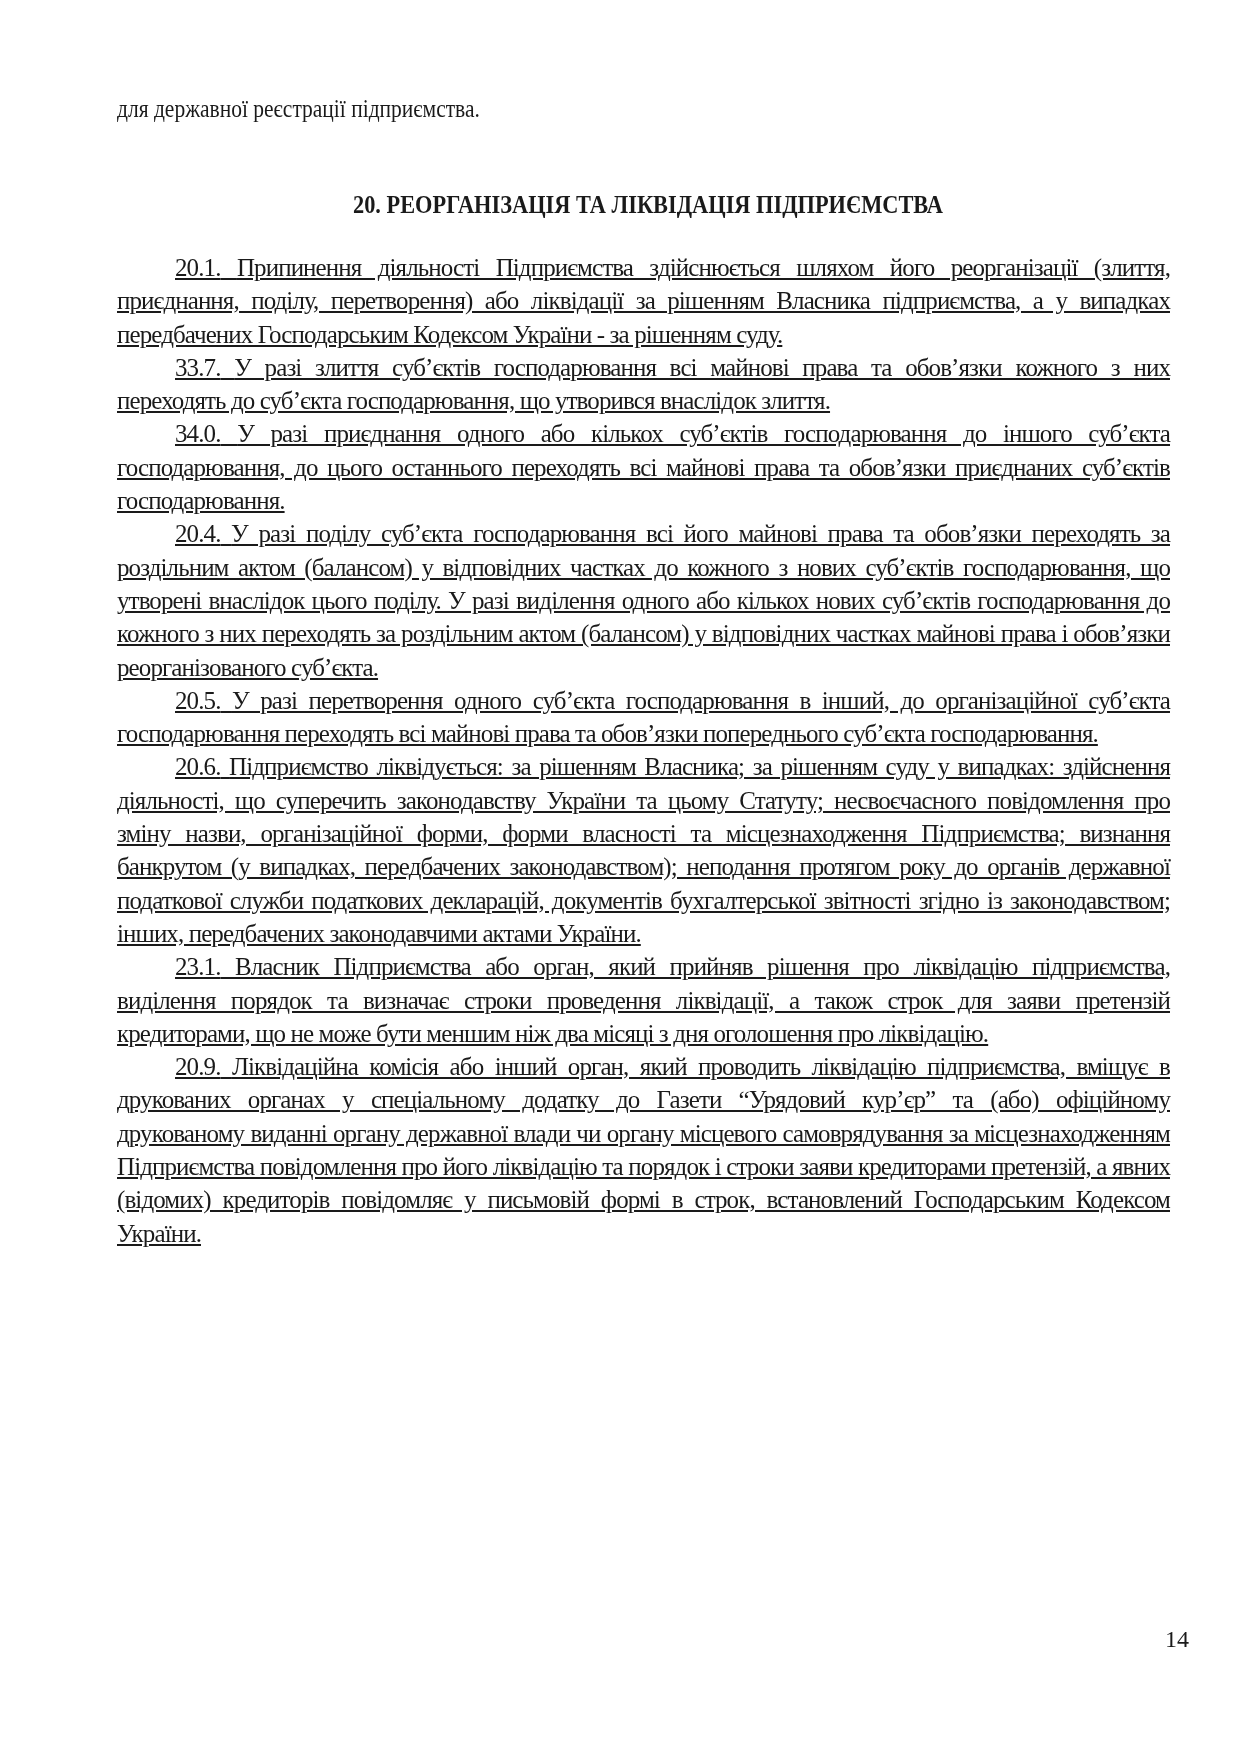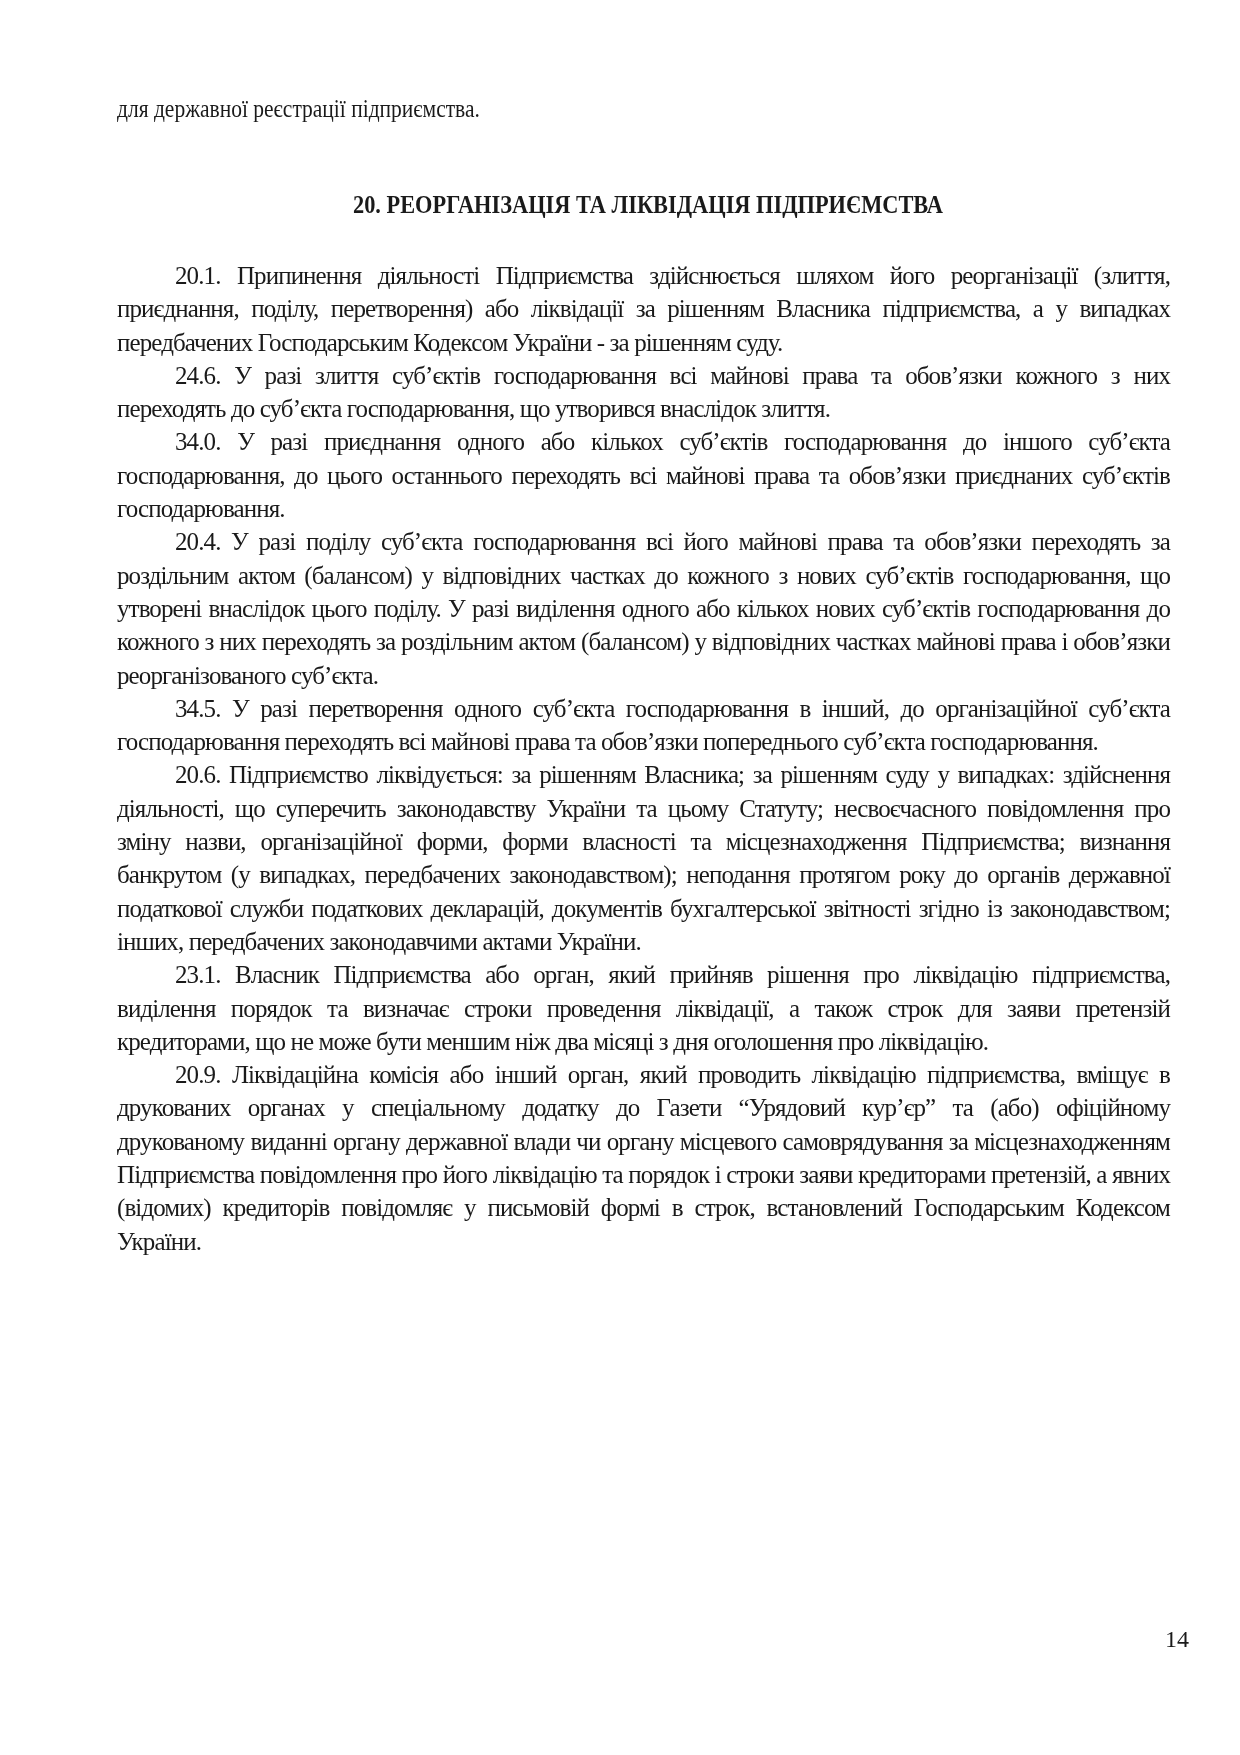--- a/index.html
+++ b/index.html
@@ -38,24 +38,25 @@
       font-size: 26px;
       font-weight: bold;
       line-height: 34px;
       white-space: nowrap;
       transform: scaleX(0.86);
       transform-origin: left top;
     }
     .body {
       position: absolute;
       left: 0;
-      top: 259px;
+      top: 251px;
       width: 1053px;
       font-size: 25px;
       line-height: 33.3px;
+      text-decoration: underline;
     }
     .para {
       margin: 0;
       text-align: justify;
       text-indent: 58px;
       word-spacing: 0px;
       letter-spacing: -0.9px;
     }
     .para .num {
       letter-spacing: -0.9px;
@@ -72,23 +73,23 @@
 </head>
 <body>
 
 <div class="page">
   <div class="lead">для державної реєстрації підприємства.</div>
 
   <h2 class="heading" style="margin:0">20. РЕОРГАНІЗАЦІЯ ТА ЛІКВІДАЦІЯ ПІДПРИЄМСТВА</h2>
 
   <div class="body">
     <p class="para"><span class="num">20.1.</span> <span>Припинення діяльності Підприємства здійснюється шляхом його реорганізації (злиття, приєднання, поділу, перетворення) або ліквідації  за рішенням Власника підприємства, а у випадках передбачених Господарським Кодексом України - за рішенням суду.</span></p>
-    <p class="para"><span class="num">24.6.</span> <span> У разі злиття суб’єктів господарювання всі майнові права  та обов’язки кожного з них переходять до суб’єкта господарювання, що утворився внаслідок злиття.</span></p>
+    <p class="para"><span class="num">33.7.</span> <span> У разі злиття суб’єктів господарювання всі майнові права  та обов’язки кожного з них переходять до суб’єкта господарювання, що утворився внаслідок злиття.</span></p>
     <p class="para"><span class="num">34.0.</span> <span>У разі приєднання одного або кількох суб’єктів господарювання до іншого суб’єкта господарювання, до цього останнього переходять всі майнові права та обов’язки приєднаних суб’єктів господарювання.</span></p>
     <p class="para"><span class="num">20.4.</span> <span>У разі поділу суб’єкта господарювання всі його майнові права та обов’язки переходять за роздільним актом (балансом) у відповідних частках до кожного з нових суб’єктів господарювання, що утворені внаслідок цього поділу. У разі виділення одного або кількох нових суб’єктів господарювання до кожного з них переходять за роздільним актом (балансом) у відповідних частках майнові права і обов’язки реорганізованого суб’єкта.</span></p>
-    <p class="para"><span class="num">34.5.</span> <span>У разі перетворення одного суб’єкта господарювання в інший, до організаційної суб’єкта господарювання переходять всі майнові права та обов’язки попереднього суб’єкта господарювання.</span></p>
+    <p class="para"><span class="num">20.5.</span> <span>У разі перетворення одного суб’єкта господарювання в інший, до організаційної суб’єкта господарювання переходять всі майнові права та обов’язки попереднього суб’єкта господарювання.</span></p>
     <p class="para"><span class="num">20.6.</span> <span>Підприємство ліквідується: за рішенням Власника; за рішенням суду у випадках: здійснення діяльності, що суперечить законодавству України та цьому Статуту; несвоєчасного повідомлення про зміну назви, організаційної форми, форми власності та місцезнаходження Підприємства; визнання банкрутом (у випадках, передбачених законодавством); неподання протягом року до органів державної податкової служби податкових декларацій, документів бухгалтерської звітності згідно із законодавством; інших, передбачених законодавчими актами України.</span></p>
     <p class="para"><span class="num">23.1.</span> <span>Власник Підприємства або орган, який прийняв рішення про ліквідацію підприємства, виділення порядок та визначає строки проведення ліквідації, а також строк для заяви претензій кредиторами, що не може бути меншим ніж два місяці з дня оголошення про ліквідацію.</span></p>
     <p class="para"><span class="num">20.9.</span> <span>Ліквідаційна комісія або інший орган, який проводить ліквідацію підприємства, вміщує в друкованих органах у спеціальному додатку до Газети “Урядовий кур’єр” та (або) офіційному друкованому виданні органу державної влади чи органу місцевого самоврядування за місцезнаходженням Підприємства повідомлення про його ліквідацію та порядок і строки заяви кредиторами претензій, а явних (відомих) кредиторів повідомляє у письмовій формі в строк, встановлений Господарським Кодексом України.</span></p>
   </div>
 </div>
 
 <div class="page-number">14</div>
 
 </body></html>

